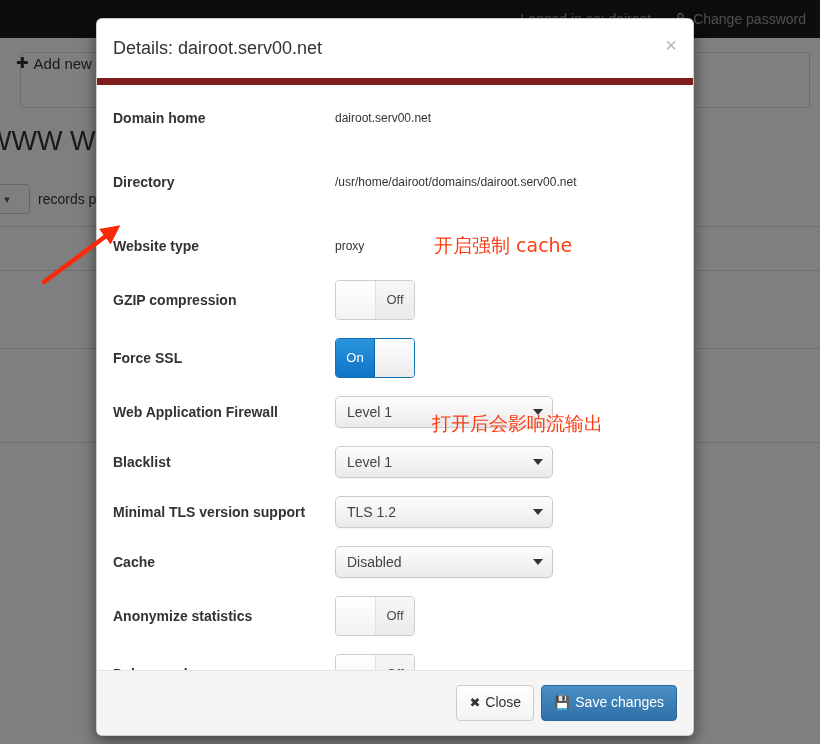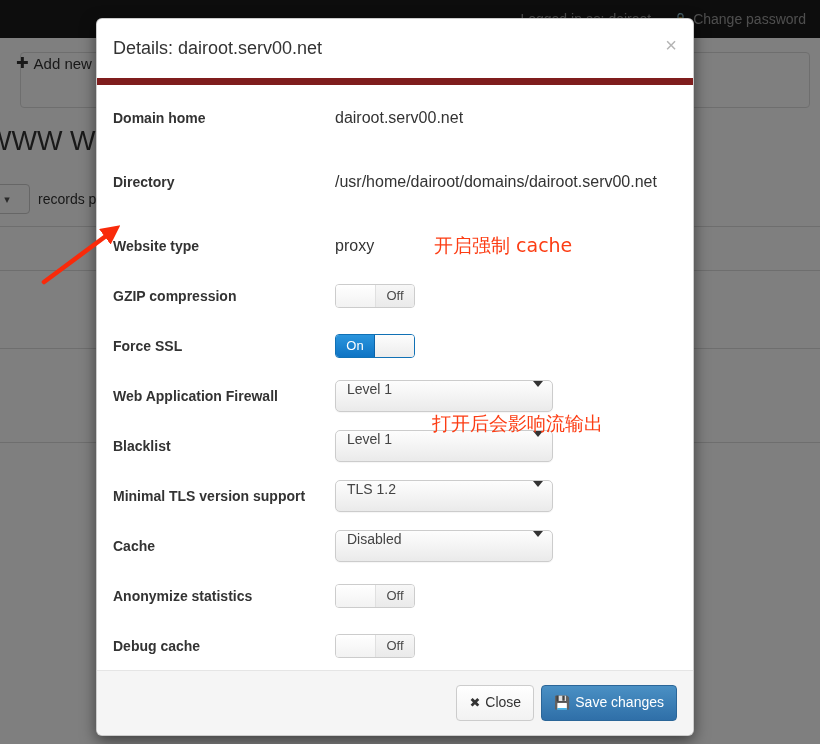--- a/index.html
+++ b/index.html
@@ -111,28 +111,28 @@
   .form-row {
     display: flex; align-items: center;
     min-height: 32px; margin-bottom: 0;
   }
   .form-label {
     width: 222px; flex: 0 0 222px;
     font-size: 14px; font-weight: bold; color: #333;
     white-space: nowrap;
   }
   .form-value {
-    font-size: 16px; color: #333;
+    font-size: 12px; color: #333;
   }
   .row-spacer-lg { height: 32px; }
   .row-spacer-sm { height: 18px; }
 
   
   .toggle {
-    width: 80px; height: 24px;
+    width: 80px; height: 40px;
     border: 1px solid #cccccc; border-radius: 4px;
     display: flex; overflow: hidden; cursor: pointer;
     background: #fff;
     box-shadow: inset 0 1px 2px rgba(0,0,0,0.06);
   }
   .toggle-knob {
     width: 40px; height: 100%;
     background: linear-gradient(to bottom, #ffffff, #f2f2f2);
   }
   .toggle-track {
@@ -154,21 +154,21 @@
   }
   .toggle-on .toggle-knob {
     background: linear-gradient(to bottom, #fdfdfd, #ececec);
   }
 
   
   .select-box {
     width: 218px; height: 32px;
     border: 1px solid #cccccc; border-radius: 5px;
     background: linear-gradient(to bottom, #fdfdfd 0%, #f4f4f4 50%, #eaeaea 100%);
-    display: flex; align-items: flex-start;
+    display: flex; align-items: center;
     padding: 0 9px 0 11px;
     font-size: 14px; color: #444;
     cursor: pointer; position: relative;
     box-shadow: 0 1px 1px rgba(0,0,0,0.04);
   }
   .select-text {
     flex: 1 1 auto; overflow: hidden; white-space: nowrap;
   }
   .select-caret {
     flex: 0 0 auto; width: 0; height: 0;

